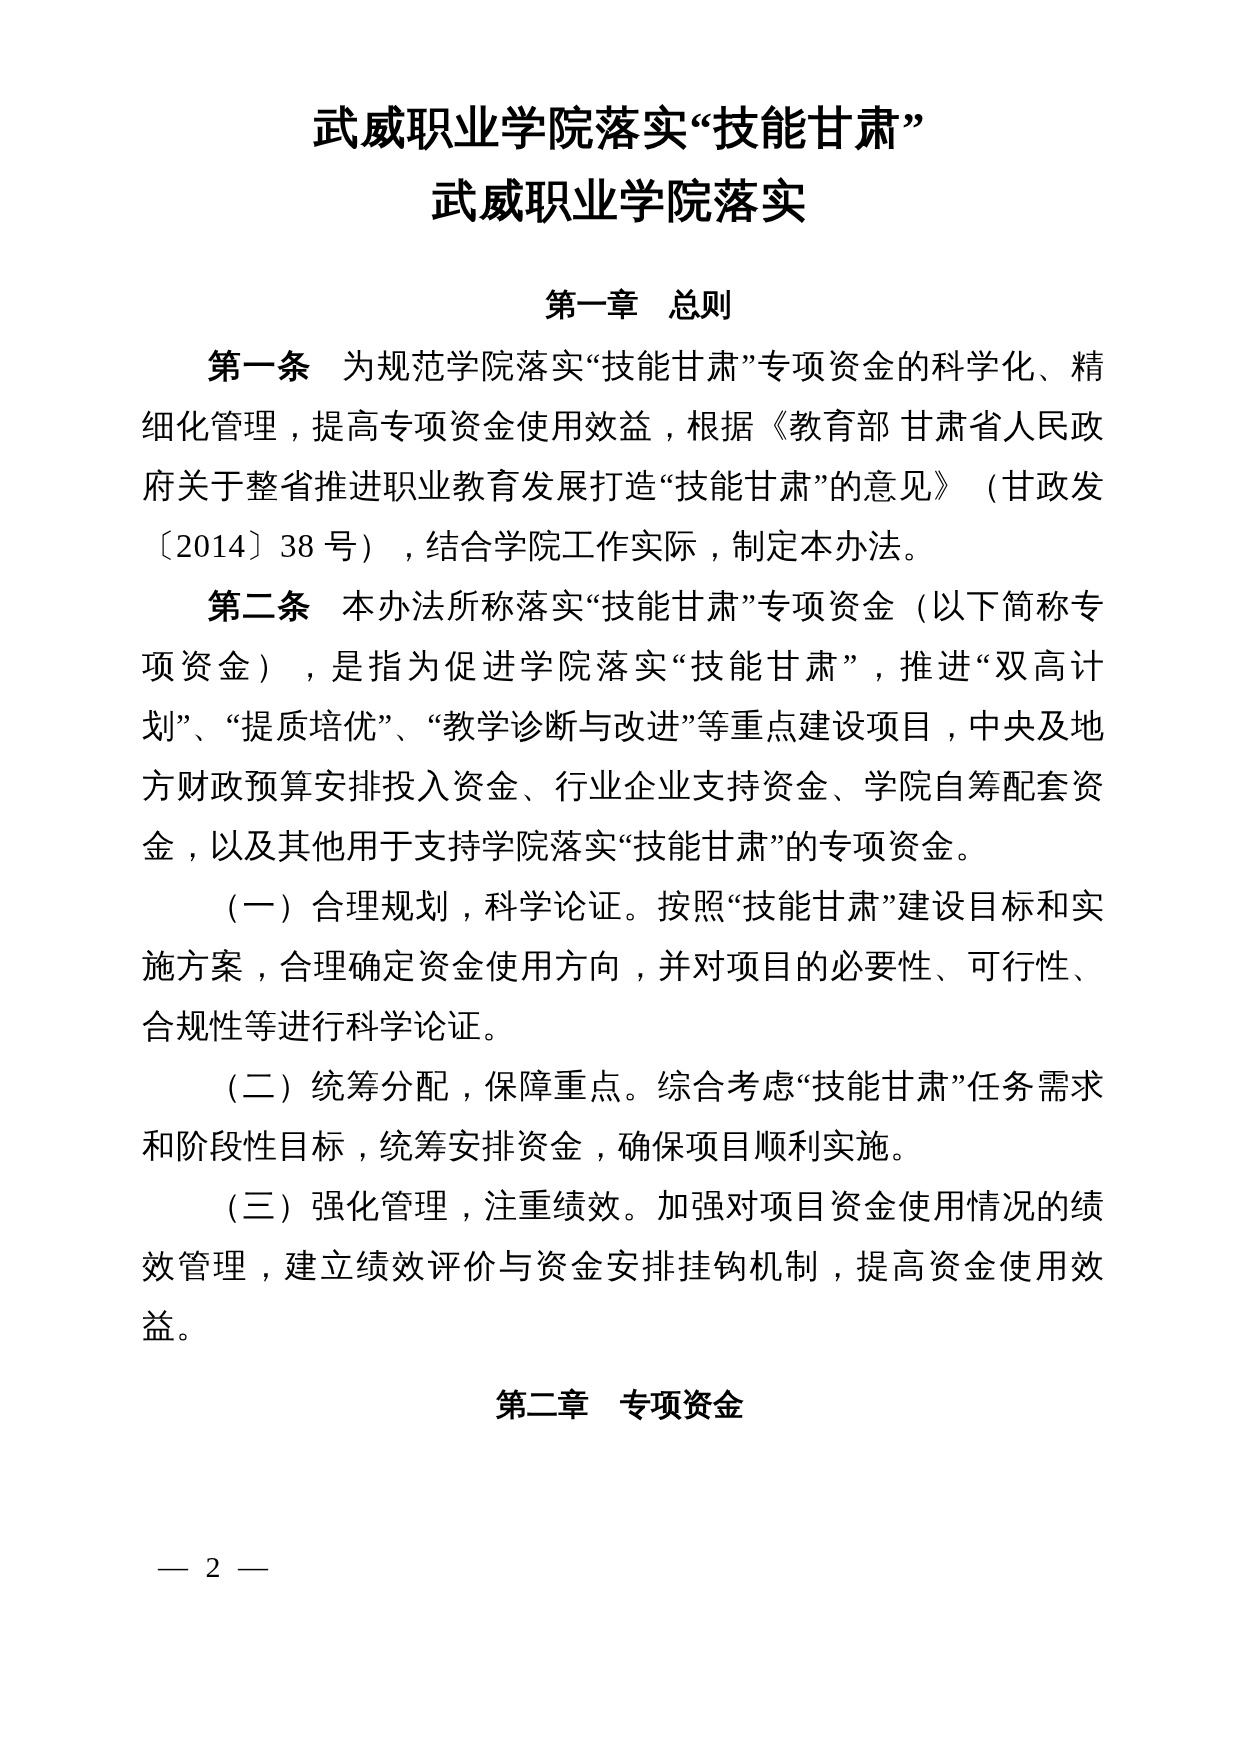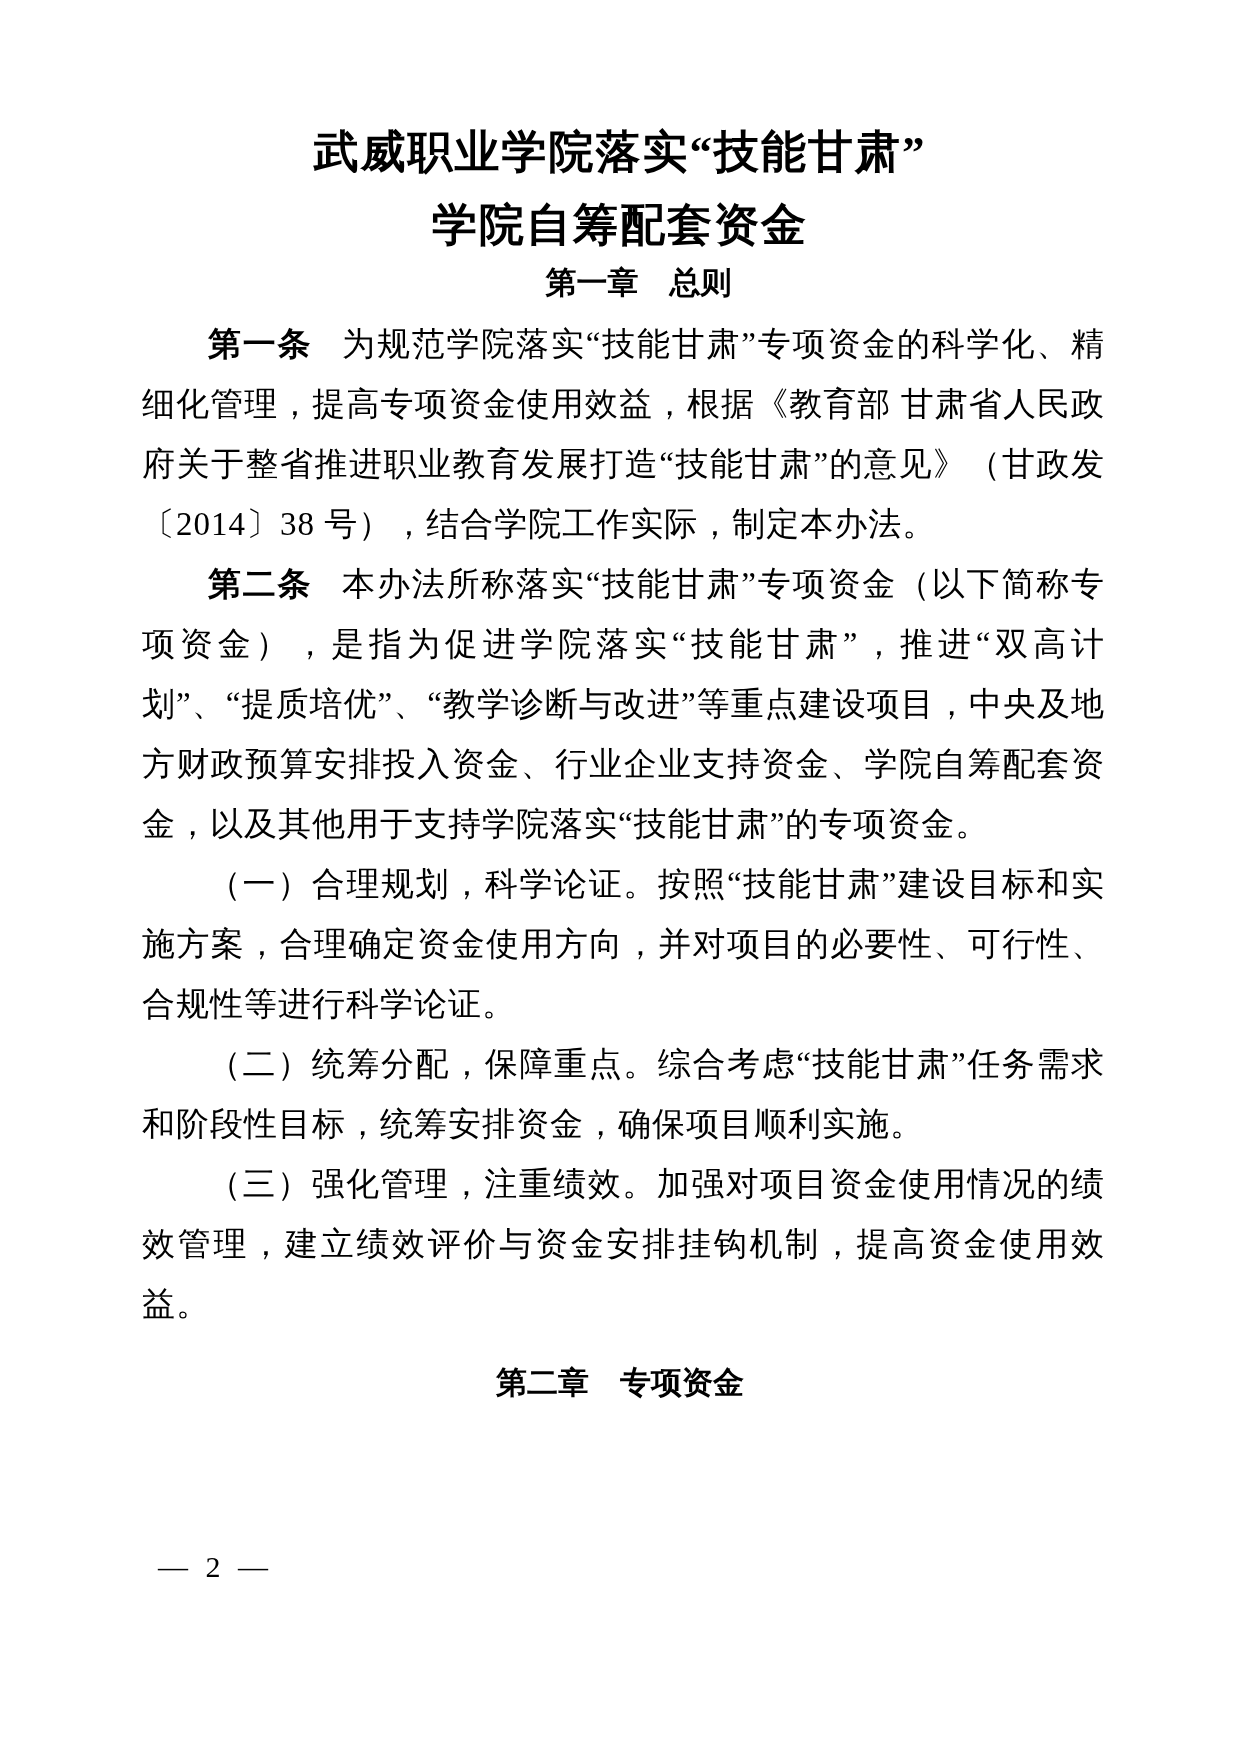--- a/index.html
+++ b/index.html
@@ -11,36 +11,36 @@
     font-family: "Liberation Serif", "DejaVu Serif", serif;
     color: #000000;
   }
   .page {
     position: absolute;
     inset: 0;
     background: #ffffff;
     overflow: hidden;
   }
   .doc-title {
-    padding-top: 116px;
+    padding-top: 92px;
     text-align: center;
     font-weight: 700;
     font-size: 45px;
     line-height: 73px;
     letter-spacing: 2px;
     font-family: "Liberation Serif", "DejaVu Serif", serif;
   }
   .chapter-heading {
     text-align: center;
     font-family: "Liberation Sans", "DejaVu Sans", sans-serif;
     font-weight: 700;
     font-size: 31px;
     color: #000000;
   }
-  .chapter-1 { line-height: 42px; padding-left: 37px; }
+  .chapter-1 { margin-top: 46px; line-height: 42px; padding-left: 37px; }
   .chapter-2 { margin-top: 26px; line-height: 46px; }
   .articles {
     width: 963px;
     margin-left: 142px;
     margin-top: 10px;
     font-size: 33px;
     line-height: 60px;
     text-align: justify;
     letter-spacing: 1px;
   }
@@ -60,21 +60,21 @@
     font-family: "Liberation Serif", "DejaVu Serif", serif;
   }
 </style>
 </head>
 <body>
 
 <div class="page">
 
   <header class="doc-title">
     <div class="title-line">武威职业学院落实“技能甘肃”</div>
-    <div class="title-line">学院自筹配套资金</div>
+    <div class="title-line">武威职业学院落实</div>
   </header>
 
   <h2 class="chapter-heading chapter-1">第一章　总则</h2>
 
   <main class="articles">
 
     <p class="article"><strong class="article-lead">第一条</strong><span class="article-text">为规范学院落实“技能甘肃”专项资金的科学化、精细化管理，提高专项资金使用效益，根据《教育部 甘肃省人民政府关于整省推进职业教育发展打造“技能甘肃”的意见》（甘政发〔2014〕38 号），结合学院工作实际，制定本办法。</span></p>
 
     <p class="article"><strong class="article-lead">第二条</strong><span class="article-text">本办法所称落实“技能甘肃”专项资金（以下简称专项资金），是指为促进学院落实“技能甘肃”，推进“双高计划”、“提质培优”、“教学诊断与改进”等重点建设项目，中央及地方财政预算安排投入资金、行业企业支持资金、学院自筹配套资金，以及其他用于支持学院落实“技能甘肃”的专项资金。</span></p>
 

